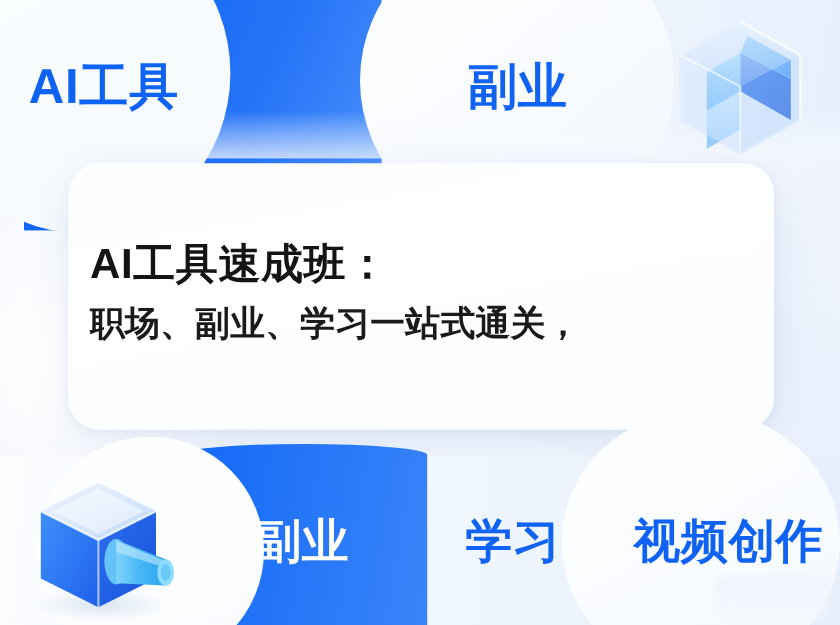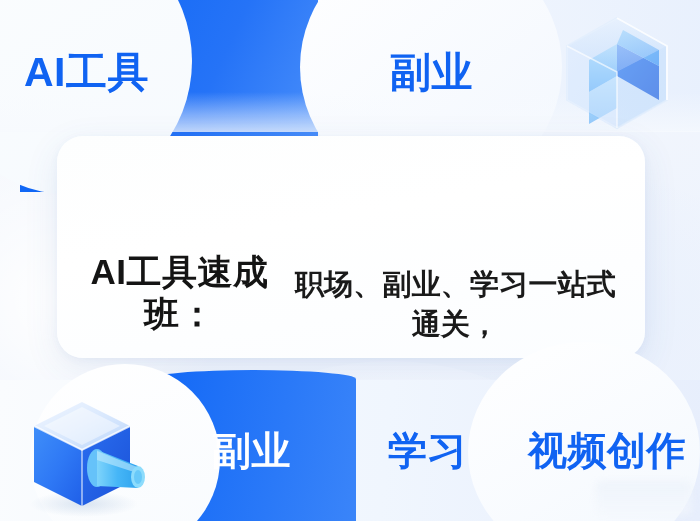--- a/index.html
+++ b/index.html
@@ -143,22 +143,22 @@
 
   
   .card {
     position: absolute;
     left: 57px; top: 136px;
     width: 588px; height: 222px;
     border-radius: 26px;
     background: linear-gradient(170deg, #fdfefe 0%, #ffffff 40%, #fbfdff 100%);
     box-shadow: 0 10px 34px rgba(60,100,170,0.10), 0 2px 8px rgba(60,100,170,0.05);
     display: flex;
-    flex-direction: row;
-    align-items: flex-end;
+    flex-direction: column;
+    align-items: flex-start;
     justify-content: center;
     box-sizing: border-box;
     padding: 10px 18px 14px 18px;
   }
   .card-title {
     font-size: 35px;
     font-weight: 700;
     color: #141414;
     letter-spacing: 0.5px;
     line-height: 1.2;

